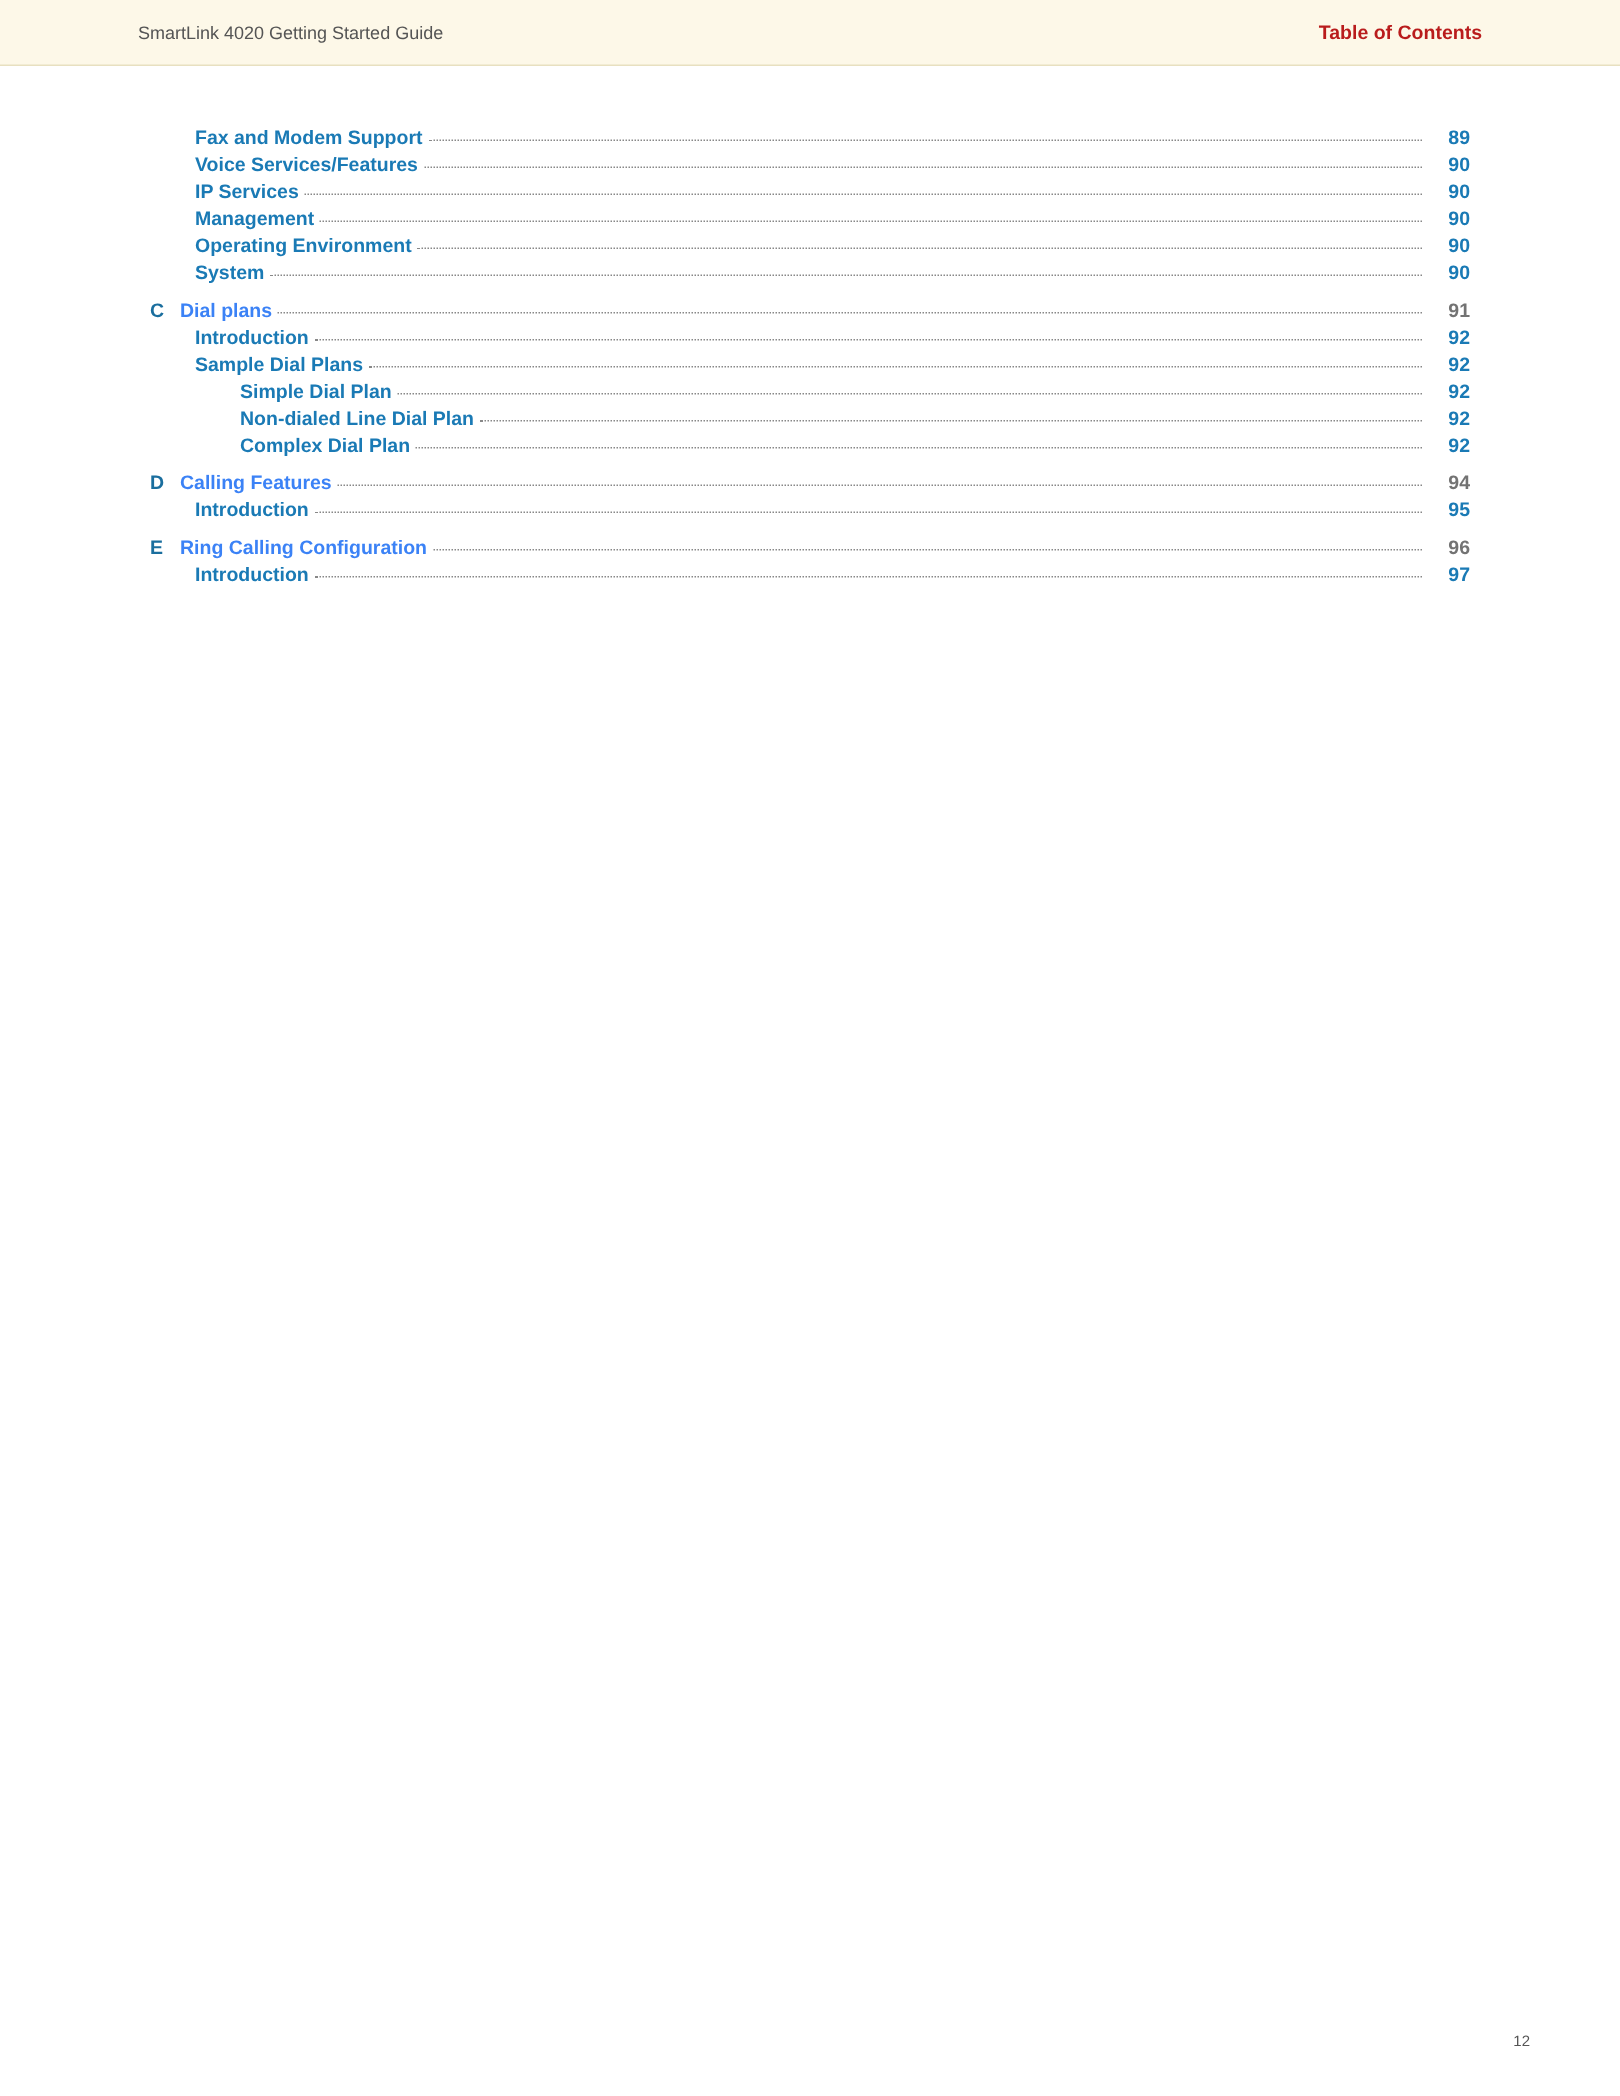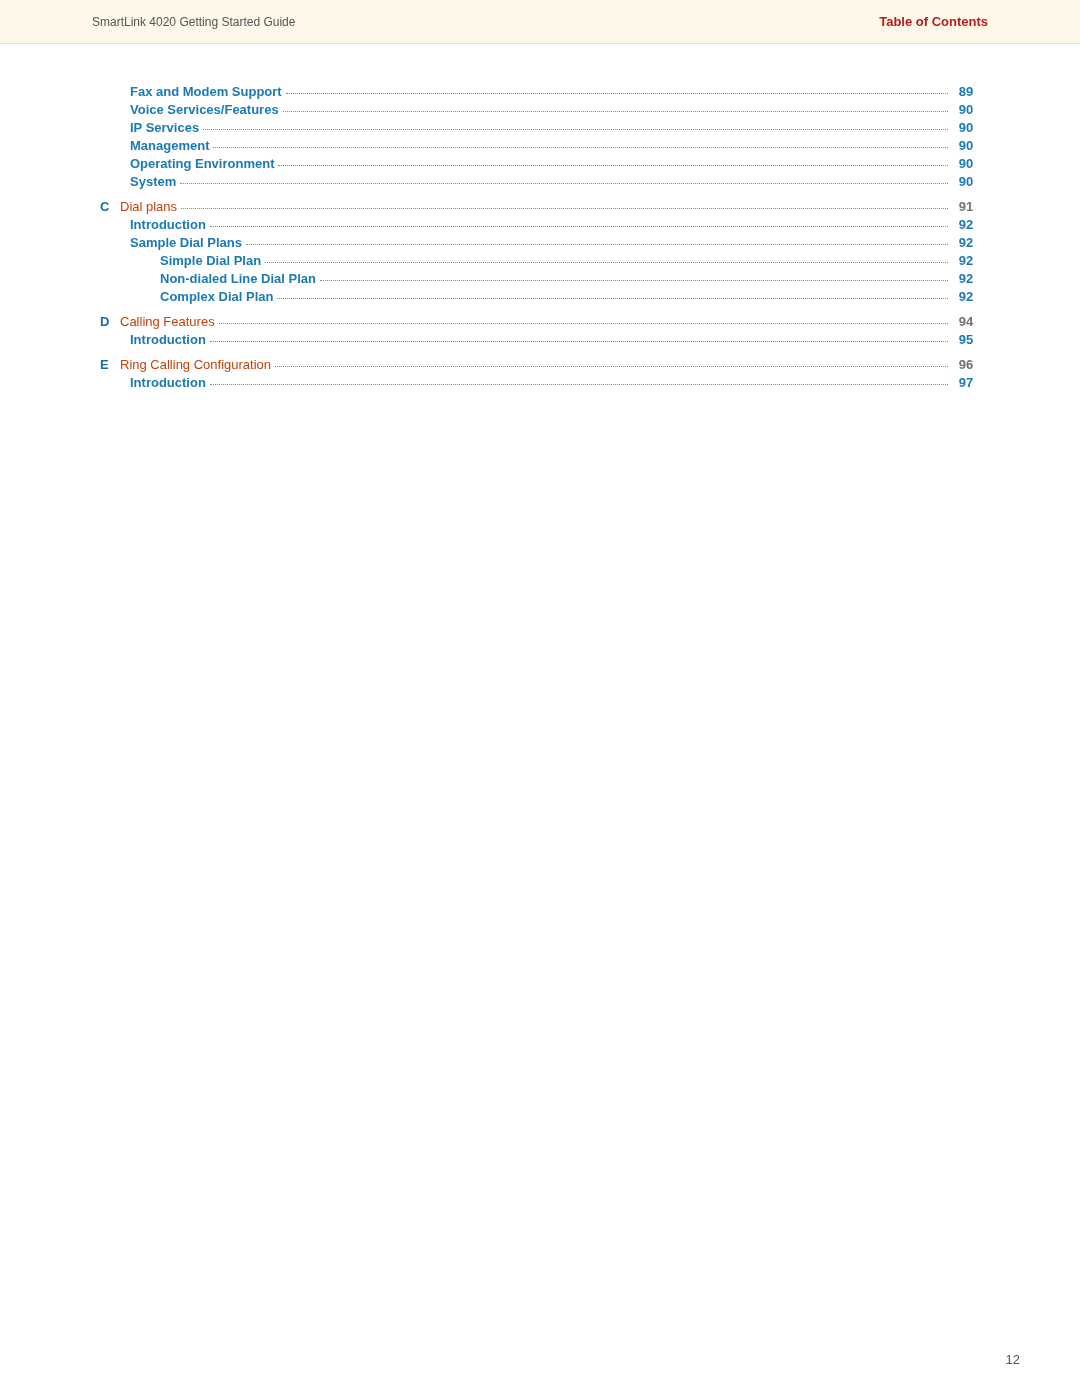--- a/index.html
+++ b/index.html
@@ -70,54 +70,54 @@
       flex-shrink: 0;
     }
 
     .toc-link {
       color: #1a7ab5;
       text-decoration: none;
       white-space: nowrap;
     }
 
     .toc-link.bold-link {
-      font-weight: normal;
-      color: #c2410c;
+      font-weight: bold;
+      color: #3b82f6;
     }
 
     .toc-dots {
       flex: 1;
       border-bottom: 1px dotted #888;
       margin: 0 4px;
       position: relative;
       top: -2px;
       min-width: 20px;
     }
 
     .toc-page {
       color: #1a7ab5;
       font-size: 13px;
-      text-align: center;
+      text-align: right;
       min-width: 28px;
     }
 
     .toc-page.bold-page {
       font-weight: bold;
       color: #737373;
     }
 
     .section-block {
       margin-bottom: 10px;
     }
 
     .page-footer {
       position: absolute;
       bottom: 30px;
       right: 60px;
-      font-size: 13px;
+      font-size: 10px;
       color: #555;
     }
   </style>
 </head>
 <body>
 
 <div class="page-header">
   <span class="header-title">SmartLink 4020 Getting Started Guide</span>
   <span class="header-toc">Table of Contents</span>
 </div>

